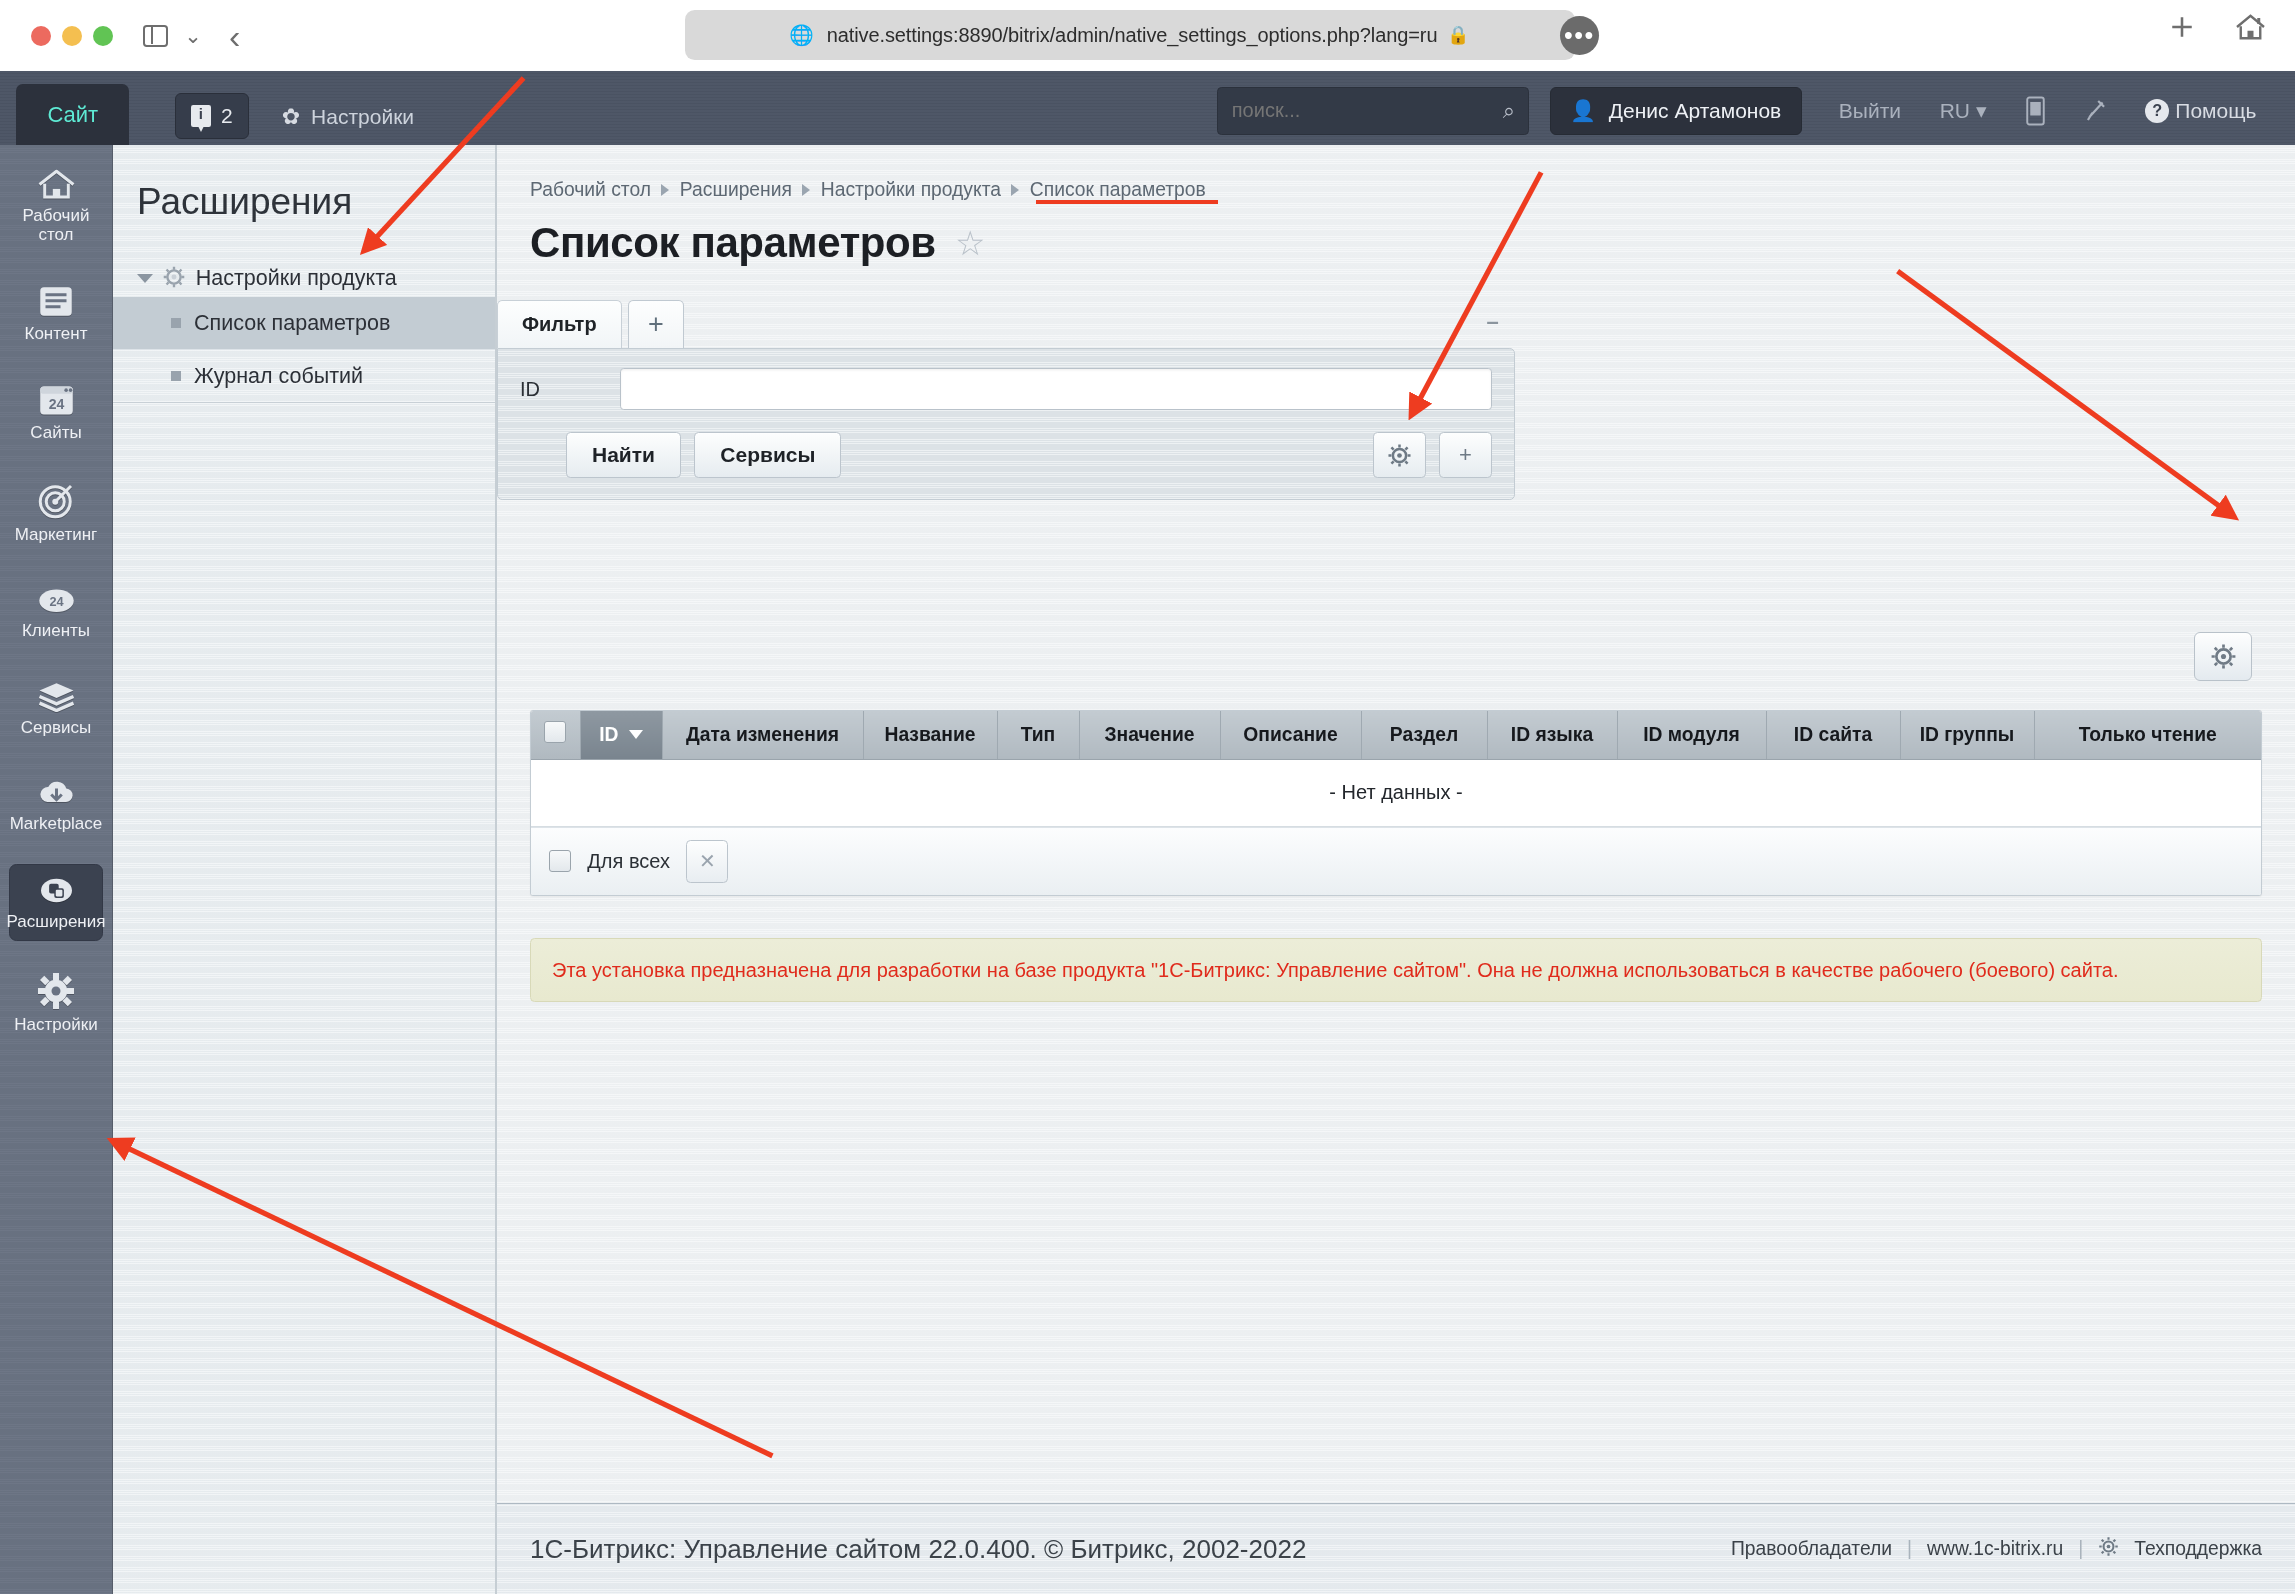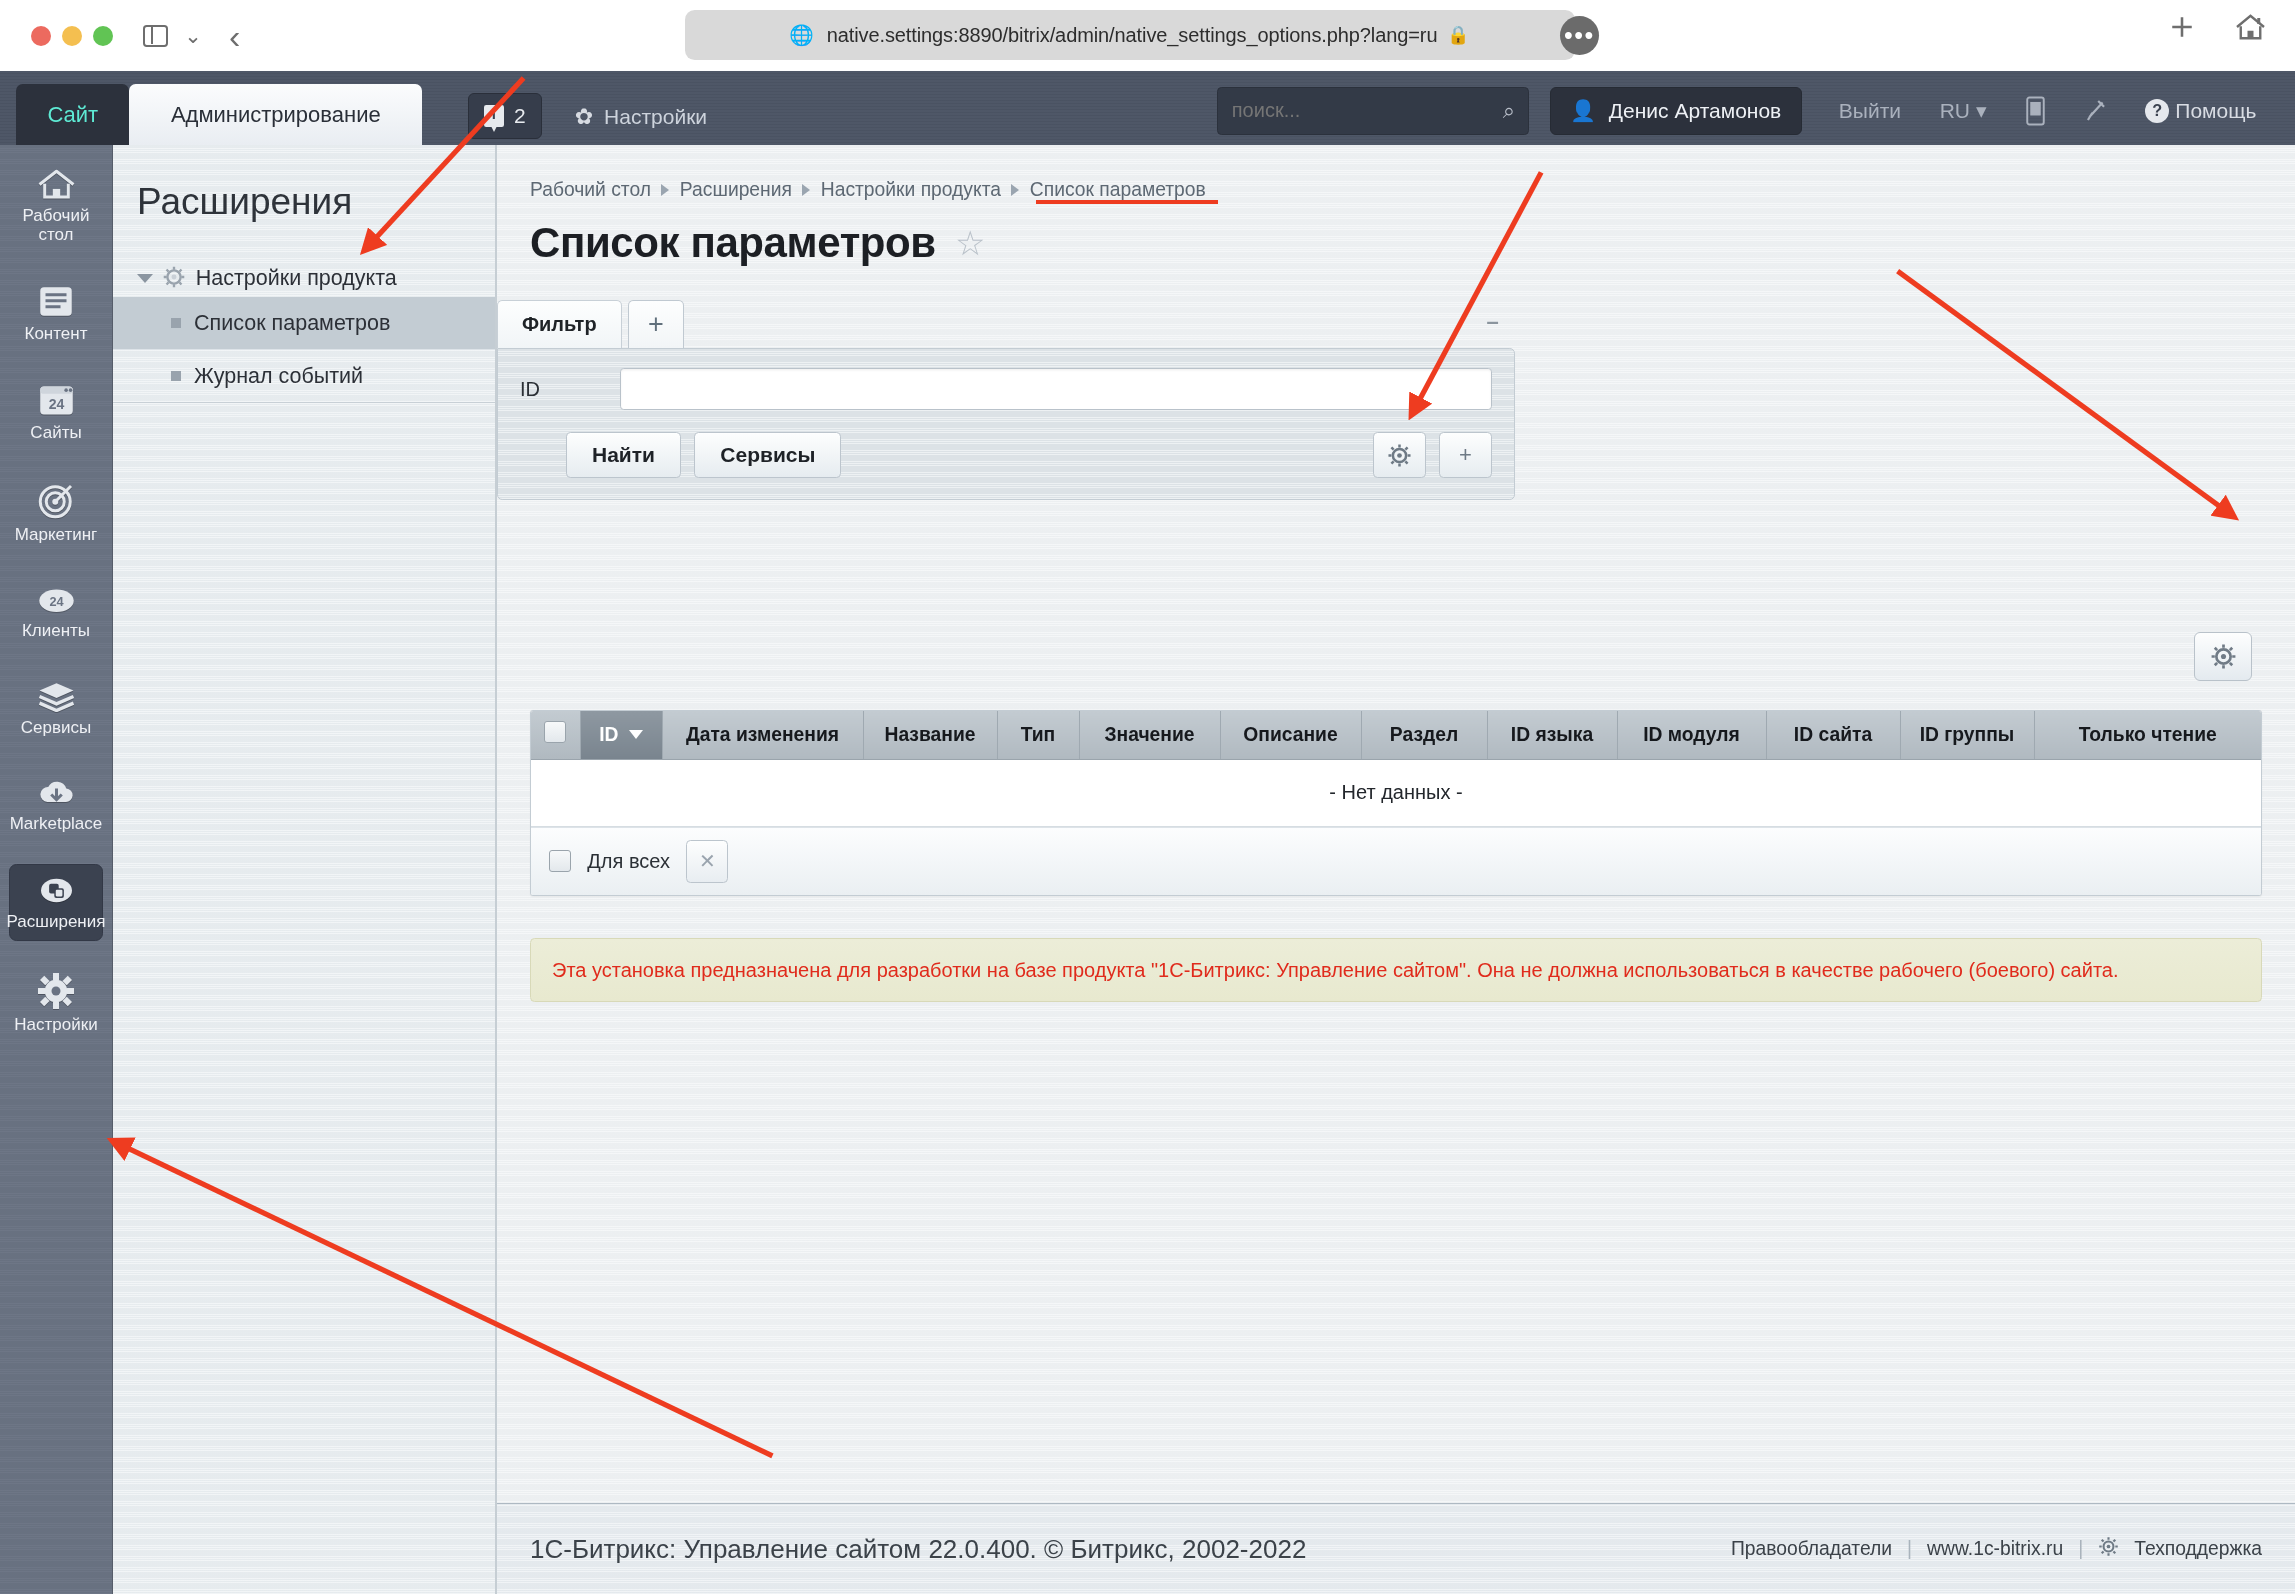--- a/index.html
+++ b/index.html
@@ -357,21 +357,20 @@
         <path d="M9 19 V35 H35 V19" stroke="#6e6e6e" stroke-width="3.2" fill="none"></path>
         <rect x="18" y="25" width="8" height="10" fill="#6e6e6e"></rect>
         <rect x="31" y="8" width="4" height="8" fill="#6e6e6e"></rect>
       </svg>
     </div>
   </div>
 </div>
 
 <div class="bx-top">
   <div class="tab-site">Сайт</div>
-  <div class="tab-admin">Администрирование</div>
 
   <div class="top-chip">
     <span class="info-badge">i</span>
     <span>2</span>
   </div>
 
   <div class="top-link">
     <span class="gear-glyph">✿</span>
     <span>Настройки</span>
   </div>

